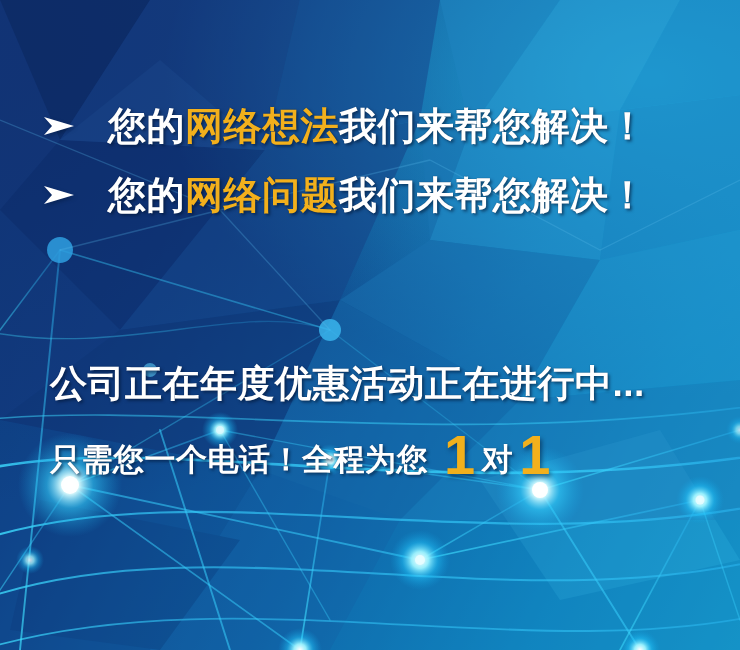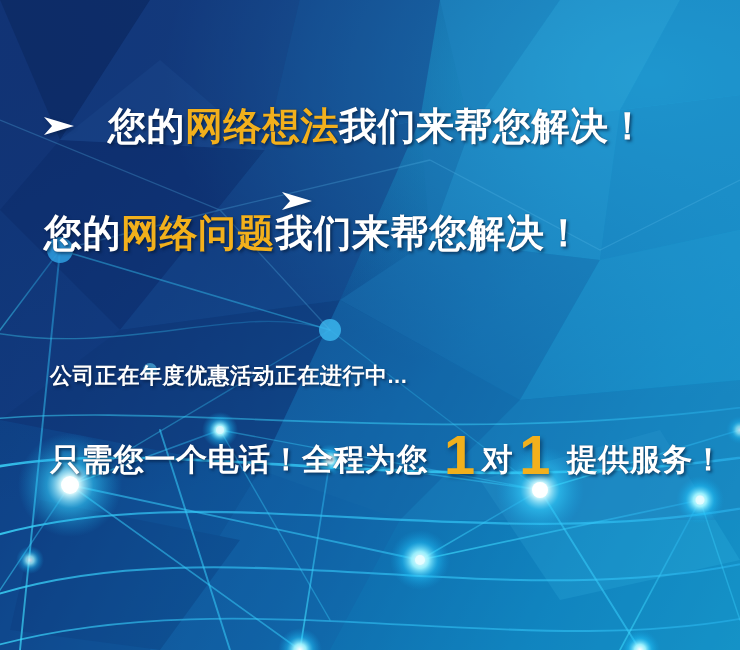--- a/index.html
+++ b/index.html
@@ -39,21 +39,21 @@
     z-index: 9;
   }
   .headline {
     position: absolute;
     left: 44px;
     display: flex;
     align-items: center;
     white-space: nowrap;
   }
   .hl-1 { top: 107px; }
-  .hl-2 { top: 188px; flex-direction: column; }
+  .hl-2 { top: 176px; }
   .hl-3 { top: 267px; }
 
   .arrow-icon {
     width: 30px;
     height: 26px;
     margin-right: 34px;
     flex: 0 0 auto;
     filter: drop-shadow(1px 2px 2px rgba(0,20,50,0.45));
   }
   .hl-text {
@@ -74,21 +74,21 @@
     white-space: nowrap;
     color: #ffffff;
     font-weight: bold;
     line-height: 1;
     text-shadow:
       2px 2px 3px rgba(2,20,50,0.55),
       0 0 1px rgba(2,20,50,0.55);
   }
   .sub-1 {
     top: 365px;
-    font-size: 22px;
+    font-size: 37px;
     letter-spacing: 0.5px;
   }
   .sub-2 {
     top: 429px;
     font-size: 31px;
     letter-spacing: 0.5px;
     display: flex;
     align-items: baseline;
   }
   .big-one {
@@ -246,17 +246,16 @@
 
     <div class="subline sub-1">公司正在年度优惠活动正在进行中...</div>
 
     <div class="subline sub-2">
       <span>只需您一个电话！全程为您</span>
       <span class="sp"></span>
       <span class="big-one">1</span>
       <span>对</span>
       <span class="big-one">1</span>
       <span class="sp"></span>
-      <span>提供服务！</span>
     </div>
 
   </div>
 </div>
 
 </body></html>

